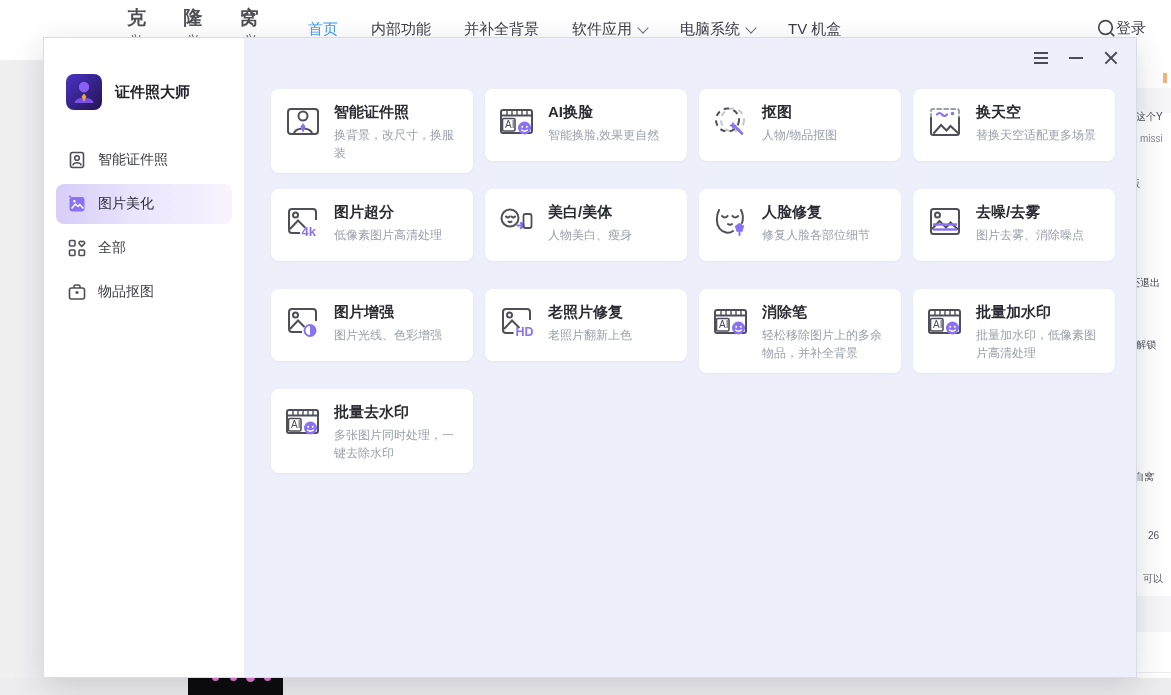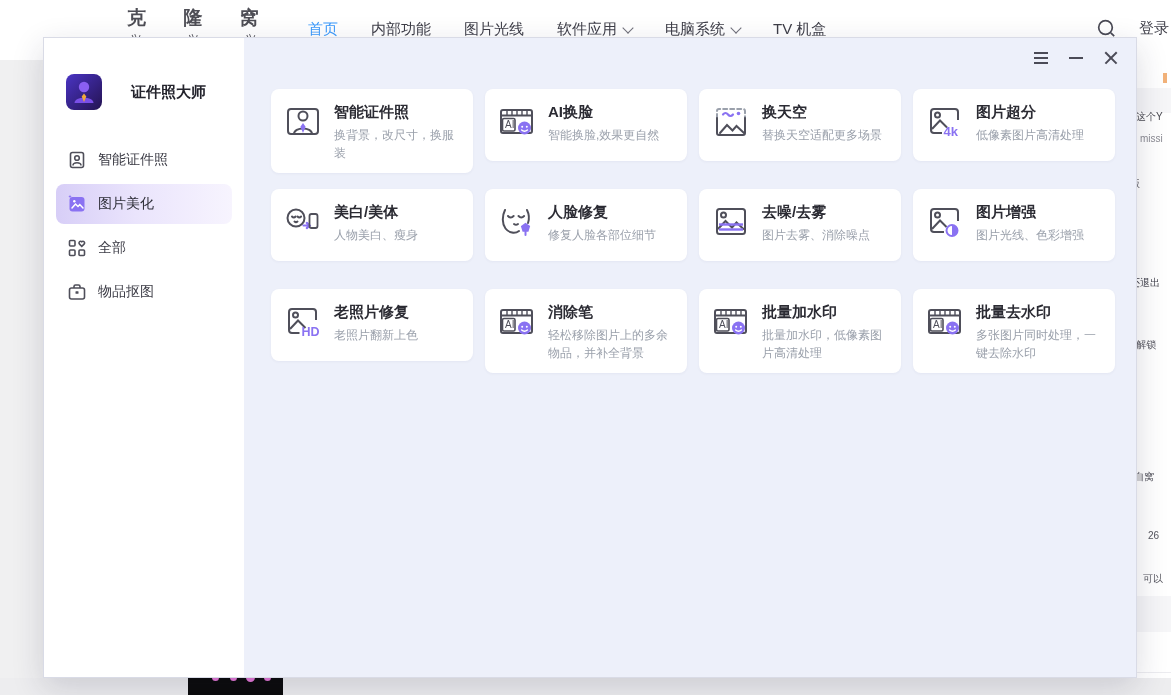--- a/index.html
+++ b/index.html
@@ -8,21 +8,21 @@
 
   
   .site-header{position:absolute;left:0;top:0;width:1171px;height:60px;background:#fff;z-index:1;}
   .logo{position:absolute;left:127px;top:5px;color:#4e4e56;cursor:pointer;}
   .logo-line1{font-size:19px;font-weight:700;letter-spacing:13px;font-family:Liberation Mono, monospace;}
   .logo-line2{font-size:12px;letter-spacing:21px;margin-top:1px;padding-left:3px;color:#5a5a62;}
   .site-nav{position:absolute;left:308px;top:20px;display:flex;gap:33px;font-size:15px;color:#3e3e48;}
   .nav-item{display:flex;align-items:center;text-decoration:none;color:inherit;cursor:pointer;white-space:nowrap;}
   .nav-item.active{color:#3d9bfc;align-items:center;}
   .caret{width:7px;height:7px;border-right:1.5px solid #70707a;border-bottom:1.5px solid #70707a;transform:rotate(45deg);margin-left:7px;margin-top:-4px;}
-  .hdr-right{position:absolute;left:1096px;top:18px;display:flex;align-items:center;gap:23px;}
+  .hdr-right{position:absolute;left:1096px;top:18px;display:flex;align-items:center;}
   .search-btn{width:20px;height:20px;cursor:pointer;}
   .login-link{font-size:15px;color:#3e3e48;text-decoration:none;cursor:pointer;}
 
   
   .page-left-strip{position:absolute;left:0;top:60px;width:43px;height:618px;background:#f0f0f1;z-index:0;}
   .page-right-strip{position:absolute;left:1137px;top:60px;width:34px;height:618px;background:#fff;z-index:0;}
   .band{position:absolute;background:#f6f6f8;z-index:0;}
   .band.b1{left:1137px;top:88px;width:34px;height:25px;}
   .band.b2{left:1137px;top:596px;width:34px;height:36px;}
   .hline{position:absolute;left:1137px;width:34px;height:1px;background:#ececf0;z-index:0;}
@@ -37,21 +37,21 @@
   .s6{left:1148px;top:530px;}
   .s7{left:1143px;top:572px;}
   .bottom-strip{position:absolute;left:0;top:678px;width:1171px;height:17px;background:#ededef;z-index:0;}
   .black-bar{position:absolute;left:188px;top:677px;width:95px;height:18px;background:#0a0a0a;z-index:1;}
   .black-bar .dot{position:absolute;top:-3px;width:7px;height:7px;border-radius:50%;background:#e678d8;}
   .black-bar .d1{left:24px;}.black-bar .d2{left:42px;}.black-bar .d3{left:58px;width:9px;height:9px;top:-4px;}.black-bar .d4{left:76px;}
 
   
   .modal{position:absolute;left:43px;top:37px;width:1094px;height:641px;display:flex;z-index:3;border:1px solid #d9dbe6;box-sizing:border-box;box-shadow:0 10px 30px rgba(30,30,60,.16);background:#edf0fa;}
   .modal-sidebar{width:200px;background:#fff;flex:none;}
-  .app-row{display:flex;align-items:center;gap:29px;margin:36px 0 0 14px;padding-left:8px;}
+  .app-row{display:flex;align-items:center;gap:13px;margin:36px 0 0 14px;padding-left:8px;}
   .app-logo{width:36px;height:36px;flex:none;}
   .app-title{font-size:15px;font-weight:700;color:#23232c;}
   .menu{margin:30px 12px 0;display:flex;flex-direction:column;gap:4px;}
   .menu-item{display:flex;align-items:center;gap:11px;height:40px;padding:0 11px;border-radius:8px;font-size:14px;color:#3c3c46;cursor:pointer;}
   .menu-item.active{background:linear-gradient(90deg,#d7cef7 0%,#eae4fc 45%,#f7f4fe 100%);color:#2e2e38;}
   .menu-icon{width:20px;height:20px;flex:none;display:flex;}
 
   .modal-main{flex:1;position:relative;background:#edf0fa;}
   .win-controls{position:absolute;top:10px;right:15px;display:flex;gap:15px;align-items:center;z-index:2;}
   .ctrl{width:20px;height:20px;display:flex;flex-direction:column;align-items:center;justify-content:center;cursor:pointer;position:relative;}
@@ -85,21 +85,21 @@
           <span>首页</span>
 
         </a>
 
         <a class="nav-item">
           <span>内部功能</span>
 
         </a>
 
         <a class="nav-item">
-          <span>图片光线</span>
+          <span>并补全背景</span>
 
         </a>
 
         <a class="nav-item">
           <span>软件应用</span>
           <span class="caret"></span>
         </a>
 
         <a class="nav-item">
           <span>电脑系统</span>
@@ -261,20 +261,34 @@
                 <circle cx="29.8" cy="25.8" r="1" fill="#fff" stroke="none"></circle>
     <path d="M24.6 29c1.8 1.6 4 1.6 5.8 0" stroke="#fff" stroke-width="1.4" stroke-linecap="round"></path>
   </svg>
             </span>
             <span class="card-text">
               <div class="card-title">AI换脸</div>
               <div class="card-desc">智能换脸,效果更自然</div>
             </span>
           </div>
 
+          <div class="card">
+            <span class="card-icon">
+              <svg viewBox="0 0 40 40" width="40" height="40" fill="none">
+    <circle cx="21.5" cy="19" r="11.5" stroke="#c6c6cf" stroke-width="2" stroke-dasharray="5.5 4.5"></circle>
+    <circle cx="16.5" cy="19" r="11.5" stroke="#4f4f5a" stroke-width="2" stroke-dasharray="5.5 4.5"></circle>
+    <path d="M24 25.5l7 7" stroke="#8a72f2" stroke-width="2.6" stroke-linecap="round"></path>
+    <path d="M22 20.5l1.3 2.7 2.7 1.3-2.7 1.3-1.3 2.7-1.3-2.7-2.7-1.3 2.7-1.3z" fill="#8a72f2"></path>
+  </svg>
+            </span>
+            <span class="card-text">
+              <div class="card-title">抠图</div>
+              <div class="card-desc">人物/物品抠图</div>
+            </span>
+          </div>
 
           <div class="card">
             <span class="card-icon">
               <svg viewBox="0 0 40 40" width="40" height="40" fill="none" stroke-linecap="round">
     <path d="M6 17v-7a2 2 0 0 1 2-2h24a2 2 0 0 1 2 2v7" stroke="#9aa0ab" stroke-width="2" stroke-dasharray="4 3"></path>
     <path d="M6 17v15a2 2 0 0 0 2 2h24a2 2 0 0 0 2-2V17" stroke="#4f4f5a" stroke-width="2"></path>
     <path d="M12 13.5q2.5-3 5 0t5 0" stroke="#8a72f2" stroke-width="2.2"></path>
     <circle cx="27.5" cy="12.5" r="1.8" fill="#8a72f2" stroke="none"></circle>
     <path d="M9 32l7-8 5.5 5.5 4-4.5L33 32" stroke="#4f4f5a" stroke-width="2"></path>
   </svg>

